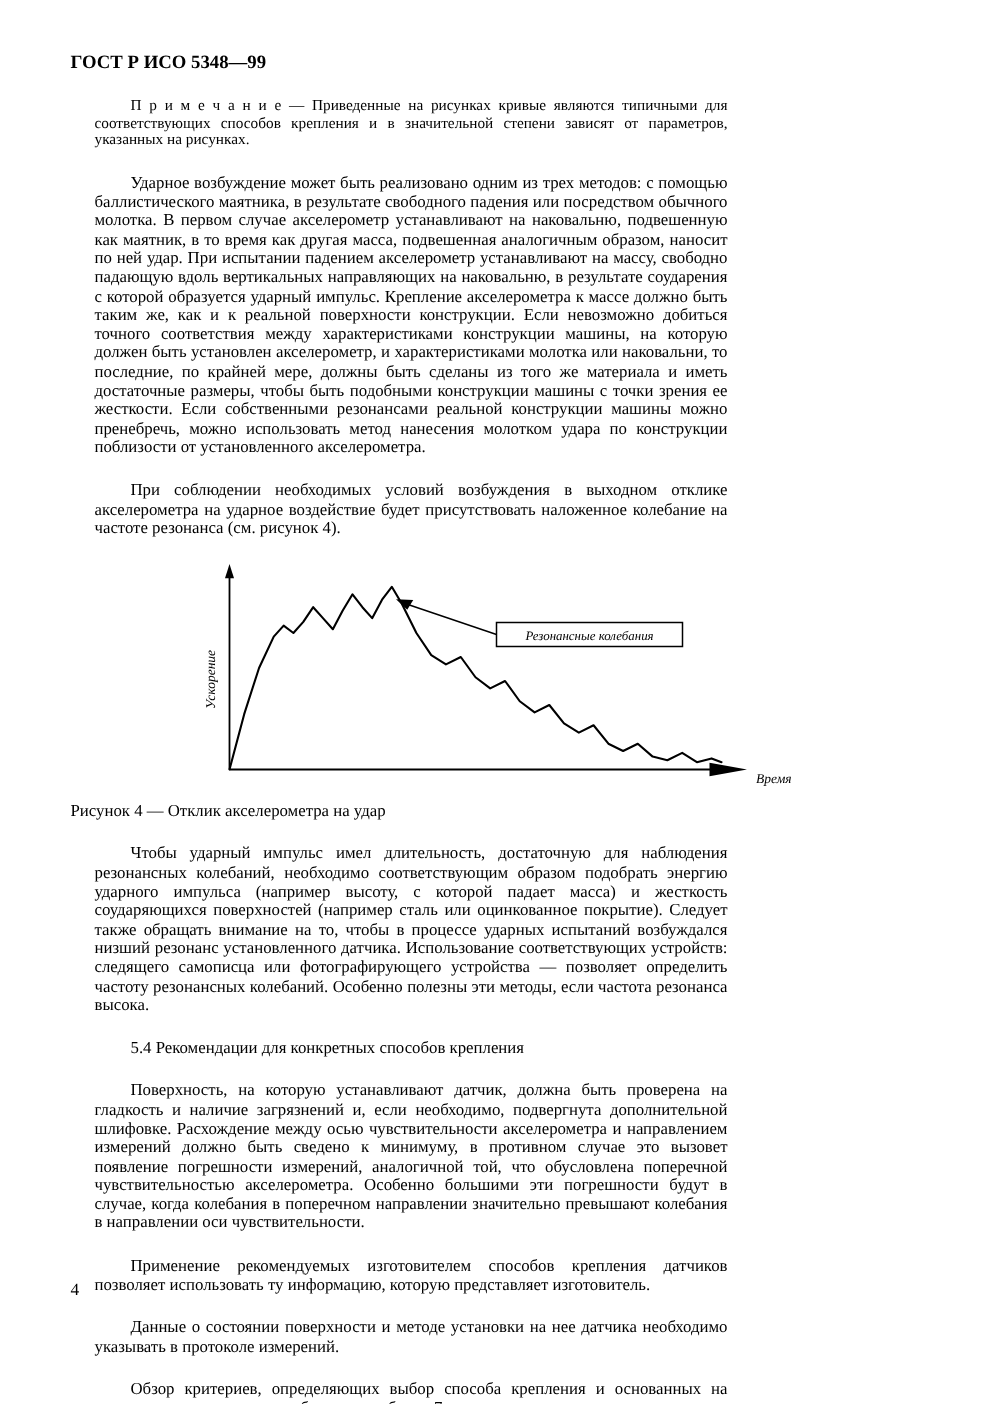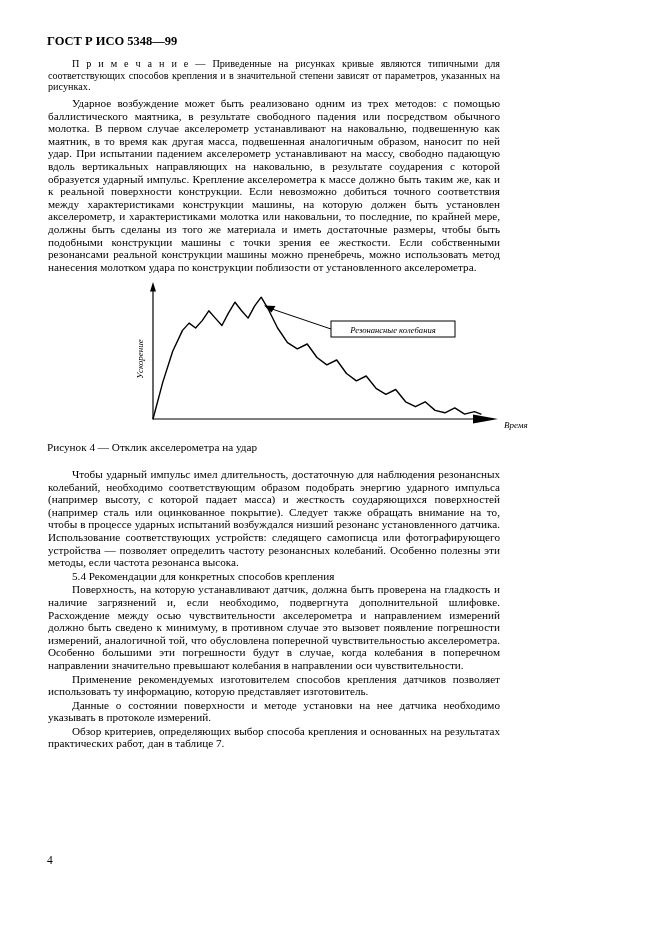--- a/index.html
+++ b/index.html
@@ -12,21 +12,21 @@
     box-sizing: border-box;
     padding: 34px 44px 0 47px;
     overflow: hidden;
   }
   .doc-header {
     font-weight: bold;
     font-size: 12.5px;
     margin: 0 0 9px 0;
   }
   p {
-    margin: 1px;
+    margin: 16px;
     font-size: 11.2px;
     line-height: 12.6px;
     text-align: justify;
     text-indent: 24px;
   }
   p.note {
     font-size: 10.2px;
     line-height: 11.7px;
     margin-bottom: 4px;
   }
@@ -54,20 +54,21 @@
 </head>
 <body>
 
 <div class="page">
 
   <div class="doc-header">ГОСТ Р ИСО 5348—99</div>
 
   <p class="note">П р и м е ч а н и е — Приведенные на рисунках кривые являются типичными для соответствующих способов крепления и в значительной степени зависят от параметров, указанных на рисунках.</p>
 
   <p>Ударное возбуждение может быть реализовано одним из трех методов: с помощью баллистического маятника, в результате свободного падения или посредством обычного молотка. В первом случае акселерометр устанавливают на наковальню, подвешенную как маятник, в то время как другая масса, подвешенная аналогичным образом, наносит по ней удар. При испытании падением акселерометр устанавливают на массу, свободно падающую вдоль вертикальных направляющих на наковальню, в результате соударения с которой образуется ударный импульс. Крепление акселерометра к массе должно быть таким же, как и к реальной поверхности конструкции. Если невозможно добиться точного соответствия между характеристиками конструкции машины, на которую должен быть установлен акселерометр, и характеристиками молотка или наковальни, то последние, по крайней мере, должны быть сделаны из того же материала и иметь достаточные размеры, чтобы быть подобными конструкции машины с точки зрения ее жесткости. Если собственными резонансами реальной конструкции машины можно пренебречь, можно использовать метод нанесения молотком удара по конструкции поблизости от установленного акселерометра.</p>
+  <p>При соблюдении необходимых условий возбуждения в выходном отклике акселерометра на ударное воздействие будет присутствовать наложенное колебание на частоте резонанса (см. рисунок 4).</p>
 
   <div class="figure">
     <svg width="480" height="152" viewBox="0 0 480 152">
 
       <line x1="18" y1="9" x2="18" y2="138" stroke="#000" stroke-width="1.2"></line>
       <polygon points="18,1 15,10.5 21,10.5" fill="#000"></polygon>
 
       <line x1="18" y1="138" x2="344" y2="138" stroke="#000" stroke-width="1.2"></line>
       <polygon points="338,133.5 363,138 338,142.5" fill="#000"></polygon>
 

